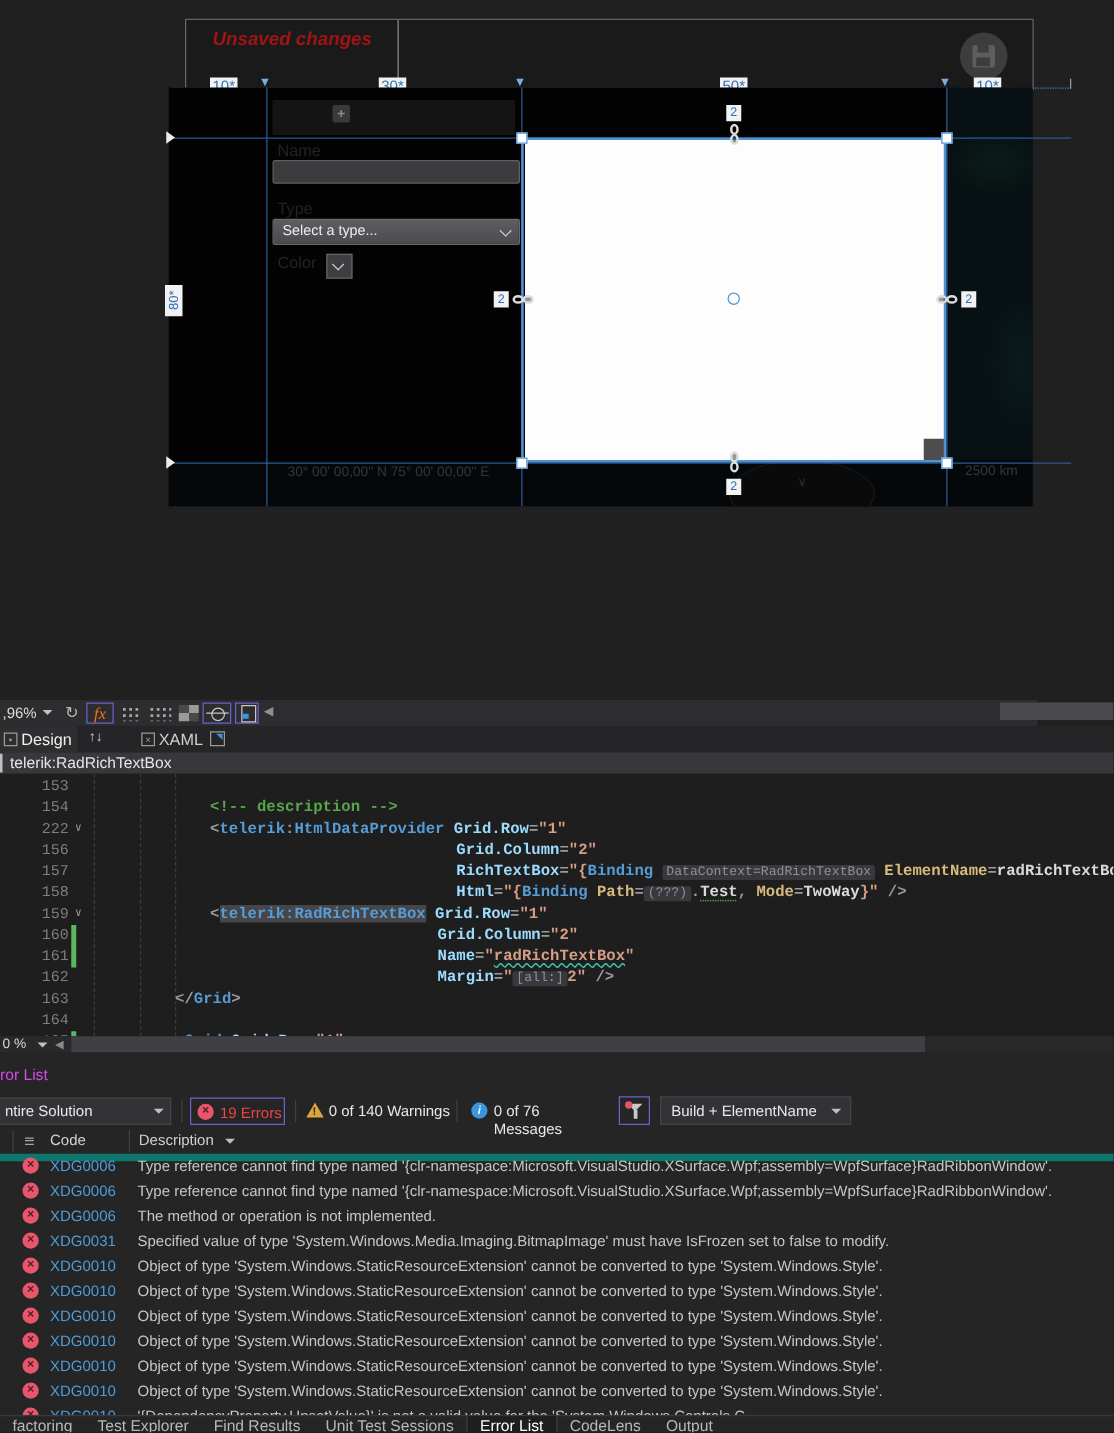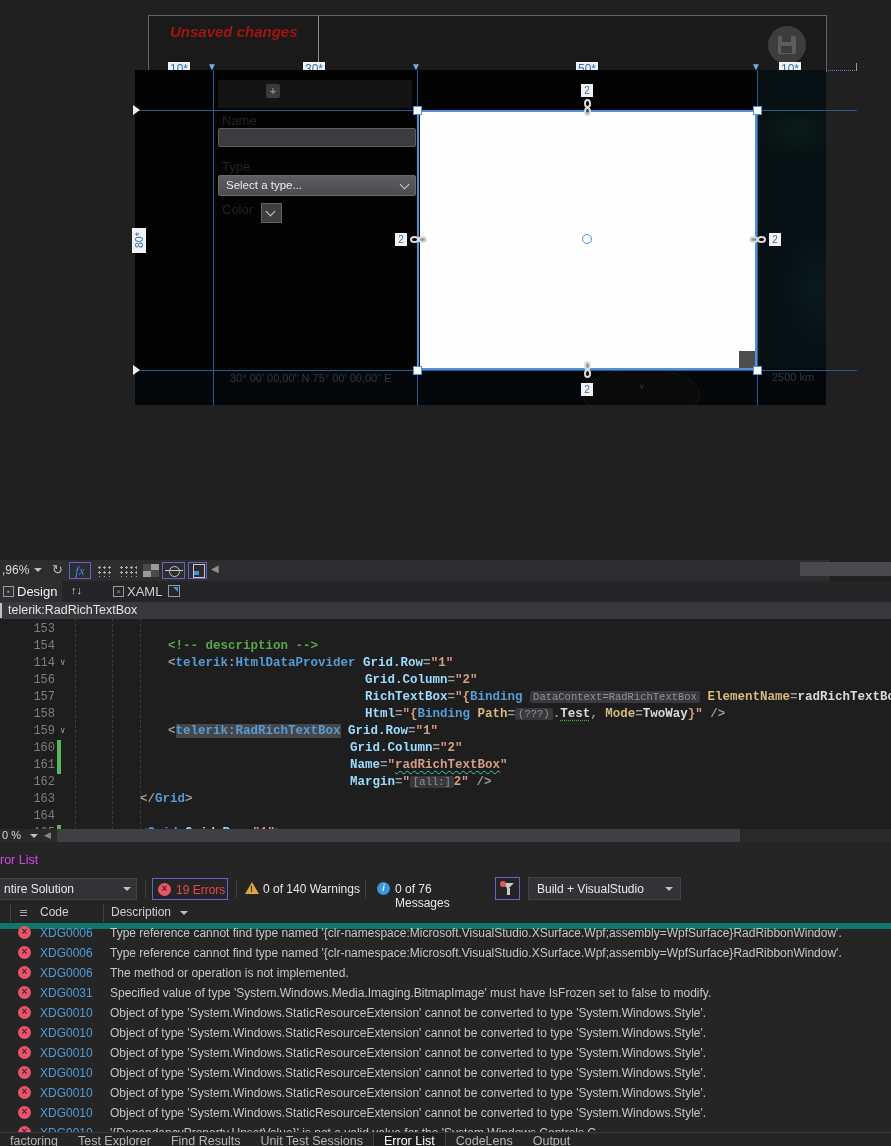--- a/index.html
+++ b/index.html
@@ -201,21 +201,21 @@
 
     <span class="abs row-badge">80*</span>
     <div class="abs tri-r" style="left:133px;top:105px;"></div>
     <div class="abs tri-r" style="left:133px;top:365px;"></div>
   </div>
 
   <div id="dtoolbar">
     <span class="tb" style="left:2px;top:3px;">,96%</span>
     <span class="tb" style="left:34px;top:8px;width:0;height:0;border-left:4px solid transparent;border-right:4px solid transparent;border-top:4px solid #c0c0c0;"></span>
     <span class="tb" style="left:52px;top:2px;color:#b8b8b8;font-size:13px;">↻</span>
-    <span class="tb pbtn" style="left:69px;width:22px;font-style:italic;font-family:'Liberation Serif',serif;font-size:13px;color:#3b82f6;">fx</span>
+    <span class="tb pbtn" style="left:69px;width:22px;font-style:italic;font-family:'Liberation Serif',serif;font-size:13px;color:#f97316;">fx</span>
     <span class="tb dots-icon" style="left:96px;top:4px;width:15px;height:13px;"></span>
     <span class="tb dots-icon" style="left:118px;top:4px;width:19px;height:13px;"></span>
     <span class="tb checker" style="left:143px;top:4px;width:16px;height:13px;"></span>
     <span class="tb pbtn" style="left:162px;width:23px;">
       <span style="position:absolute;left:6px;top:3px;width:9px;height:9px;border:1px solid #c8c8c8;border-radius:50%;"></span>
       <span style="position:absolute;left:2px;top:7px;width:18px;height:1px;background:#c8c8c8;"></span>
     </span>
     <span class="tb pbtn" style="left:188px;width:19px;">
       <span style="position:absolute;left:4px;top:1px;width:10px;height:12px;border:1px solid #c8c8c8;"></span>
       <span style="position:absolute;left:5px;top:8px;width:5px;height:4px;background:#3a96dd;"></span>
@@ -248,21 +248,21 @@
     <div>
         <div class="code-line" style="top: 2px;">
           <span class="line-num">153</span>
           <span class="code-text" style="left: 168px;"></span>
         </div>
         <div class="code-line" style="top: 19px;">
           <span class="line-num">154</span>
           <span class="code-text" style="left: 168px;"><span class="tk com">&lt;!-- description --&gt;</span></span>
         </div>
         <div class="code-line" style="top: 36px;">
-          <span class="line-num">114</span>
+          <span class="line-num">222</span>
           <span class="fold">∨</span>
           <span class="code-text" style="left: 168px;"><span class="tk pun">&lt;</span><span class="tk tag">telerik</span><span class="tk pun">:</span><span class="tk tag">HtmlDataProvider</span><span class="tk pln"> </span><span class="tk attr">Grid.Row</span><span class="tk pun">=</span><span class="tk str">"1"</span></span>
         </div>
         <div class="code-line" style="top: 53px;">
           <span class="line-num">156</span>
           <span class="code-text" style="left: 365px;"><span class="tk attr">Grid.Column</span><span class="tk pun">=</span><span class="tk str">"2"</span></span>
         </div>
         <div class="code-line" style="top: 70px;">
           <span class="line-num">157</span>
           <span class="code-text" style="left: 365px;"><span class="tk attr">RichTextBox</span><span class="tk pun">=</span><span class="tk str">"{</span><span class="tk tag">Binding</span><span class="tk pln"> </span><span class="tk pill">DataContext=RadRichTextBox</span><span class="tk pln"> </span><span class="tk bprop">ElementName</span><span class="tk pun">=</span><span class="tk bval">radRichTextBox</span></span>
@@ -331,21 +331,21 @@
     <div class="abs vsep" style="left:365px;top:38px;"></div>
     <div class="abs" style="left:377px;top:36px;width:110px;height:22px;">
       <span class="info-icon" style="position:absolute;left:0;top:4px;">i</span>
       <span style="position:absolute;left:18px;top:4px;color:#e8e8e8;">0 of 76 Messages</span>
     </div>
     <div class="abs" style="left:495px;top:35px;width:25px;height:23px;border:1px solid #6565c8;box-sizing:border-box;">
       <span class="funnel"></span>
       <span class="red-dot"></span>
     </div>
     <div class="abs combo" style="left:528px;top:35px;width:153px;height:23px;">
-      <span class="lbl" style="left:8px;top:4px;">Build + VisualStudio</span>
+      <span class="lbl" style="left:8px;top:4px;">Build + ElementName</span>
       <span class="drop-arrow" style="top:9px;right:7px;"></span>
     </div>
 
     <div class="abs" style="left:0;top:61px;width:891px;height:20px;border-bottom:6px solid #0f766e;">
       <span class="abs hdr-icon" style="left:20px;top:5px;">
           <i></i>
           <i></i>
           <i></i>
         </span>
       <span class="abs vsep" style="left:10px;top:1px;"></span>

